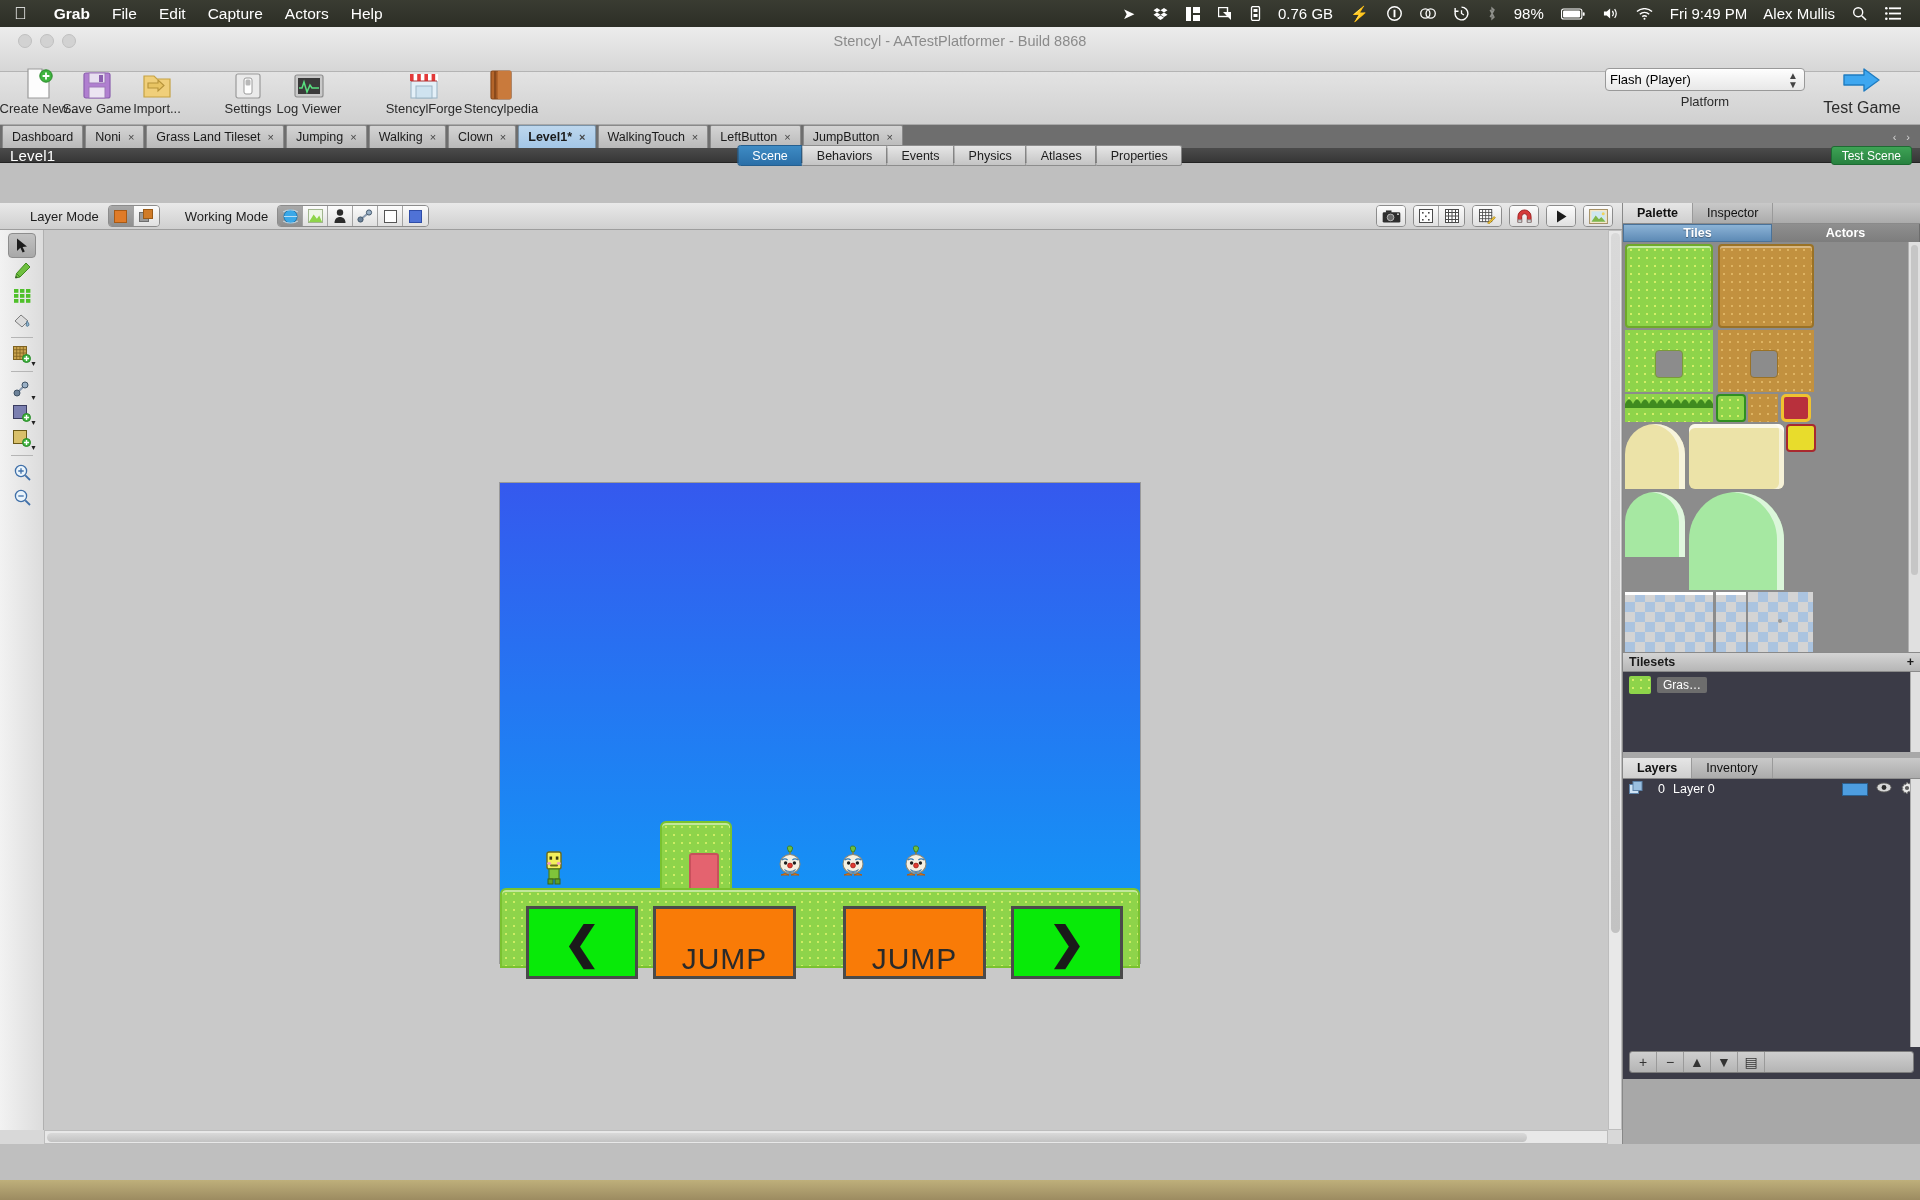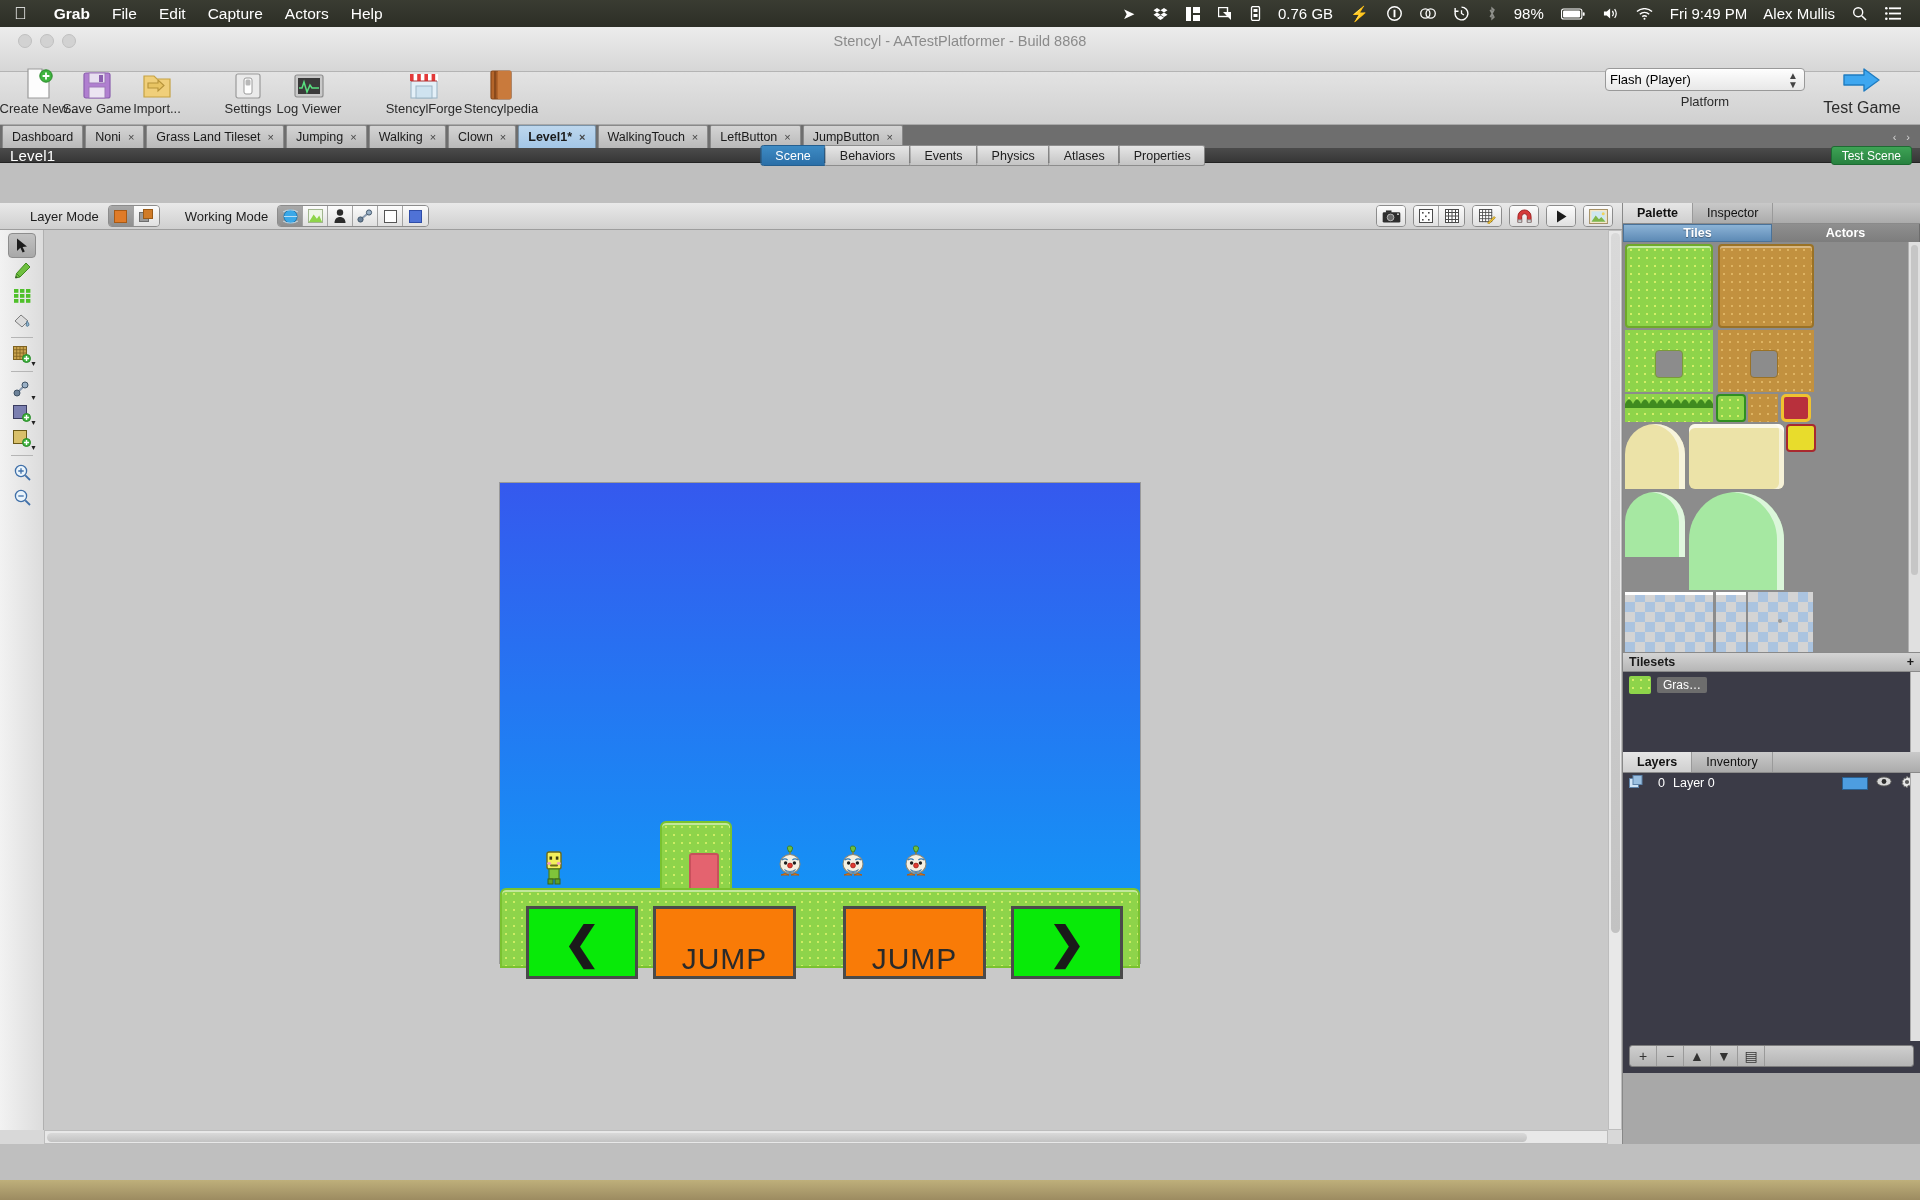--- a/index.html
+++ b/index.html
@@ -78,21 +78,21 @@
   .ftab .x { font-size:11px; color:#444; }
   #tabnav { margin-left:auto; display:flex; align-items:center; gap:10px; padding:0 10px; color:#d8d8d8; font-size:11px; }
 
   
   #sceneheader {
     position:relative; height:14px;
     background:linear-gradient(to bottom,#4a4a4a,#363636);
     display:flex; align-items:center; border-bottom:1px solid #232323;
   }
   #scenename { color:#fff; font-size:15px; padding-left:10px; font-weight:500; letter-spacing:.2px; }
-  #scenetabs { position:absolute; left:50%; transform:translateX(-50%); display:flex; height:21px;margin-left:23px; }
+  #scenetabs { position:absolute; left:50%; transform:translateX(-50%); display:flex; height:21px; }
   .stab {
     display:flex; align-items:center; padding:0 14px; font-size:12.5px; color:#1d1d1d;
     background:linear-gradient(to bottom,#e6e6e6,#c4c4c4);
     border:1px solid #8d8d8d; border-left:none; white-space:nowrap;
   }
   .stab:first-child { border-left:1px solid #8d8d8d; border-radius:3px 0 0 3px; }
   .stab:last-child { border-radius:0 3px 3px 0; }
   .stab.active { background:linear-gradient(to bottom,#3e8bc4,#2a6fa8); color:#fff; border-color:#255f8f; }
   #testscene {
     position:absolute; right:8px; height:19px; padding:0 10px; display:flex; align-items:center;
@@ -883,21 +883,21 @@
       <span>+</span>
     </div>
     <div id="tilesets" style="height:80px;position:relative;">
       <div class="tilesetrow">
         <span class="sw tgrass"></span>
         <span class="nm">Gras…</span>
       </div>
       <div style="position:absolute;right:0;top:0;bottom:0;width:10px;background:#e0e0e0;border-left:1px solid #aaa;"></div>
     </div>
 
-    <div class="paneltabs" style="">
+    <div class="paneltabs" style="margin-top:6px">
       <div class="ptab active">Layers</div>
       <div class="ptab">Inventory</div>
       <div class="ptab filler"></div>
     </div>
 
     <div id="layers" style="position:relative;height:300px;">
       <div class="layerrow">
         <span>
           <svg width="14" height="14" viewBox="0 0 14 14">
               <rect x="0.5" y="3.5" width="9" height="9" fill="#cfe3f5" stroke="#5d82a8"></rect>

